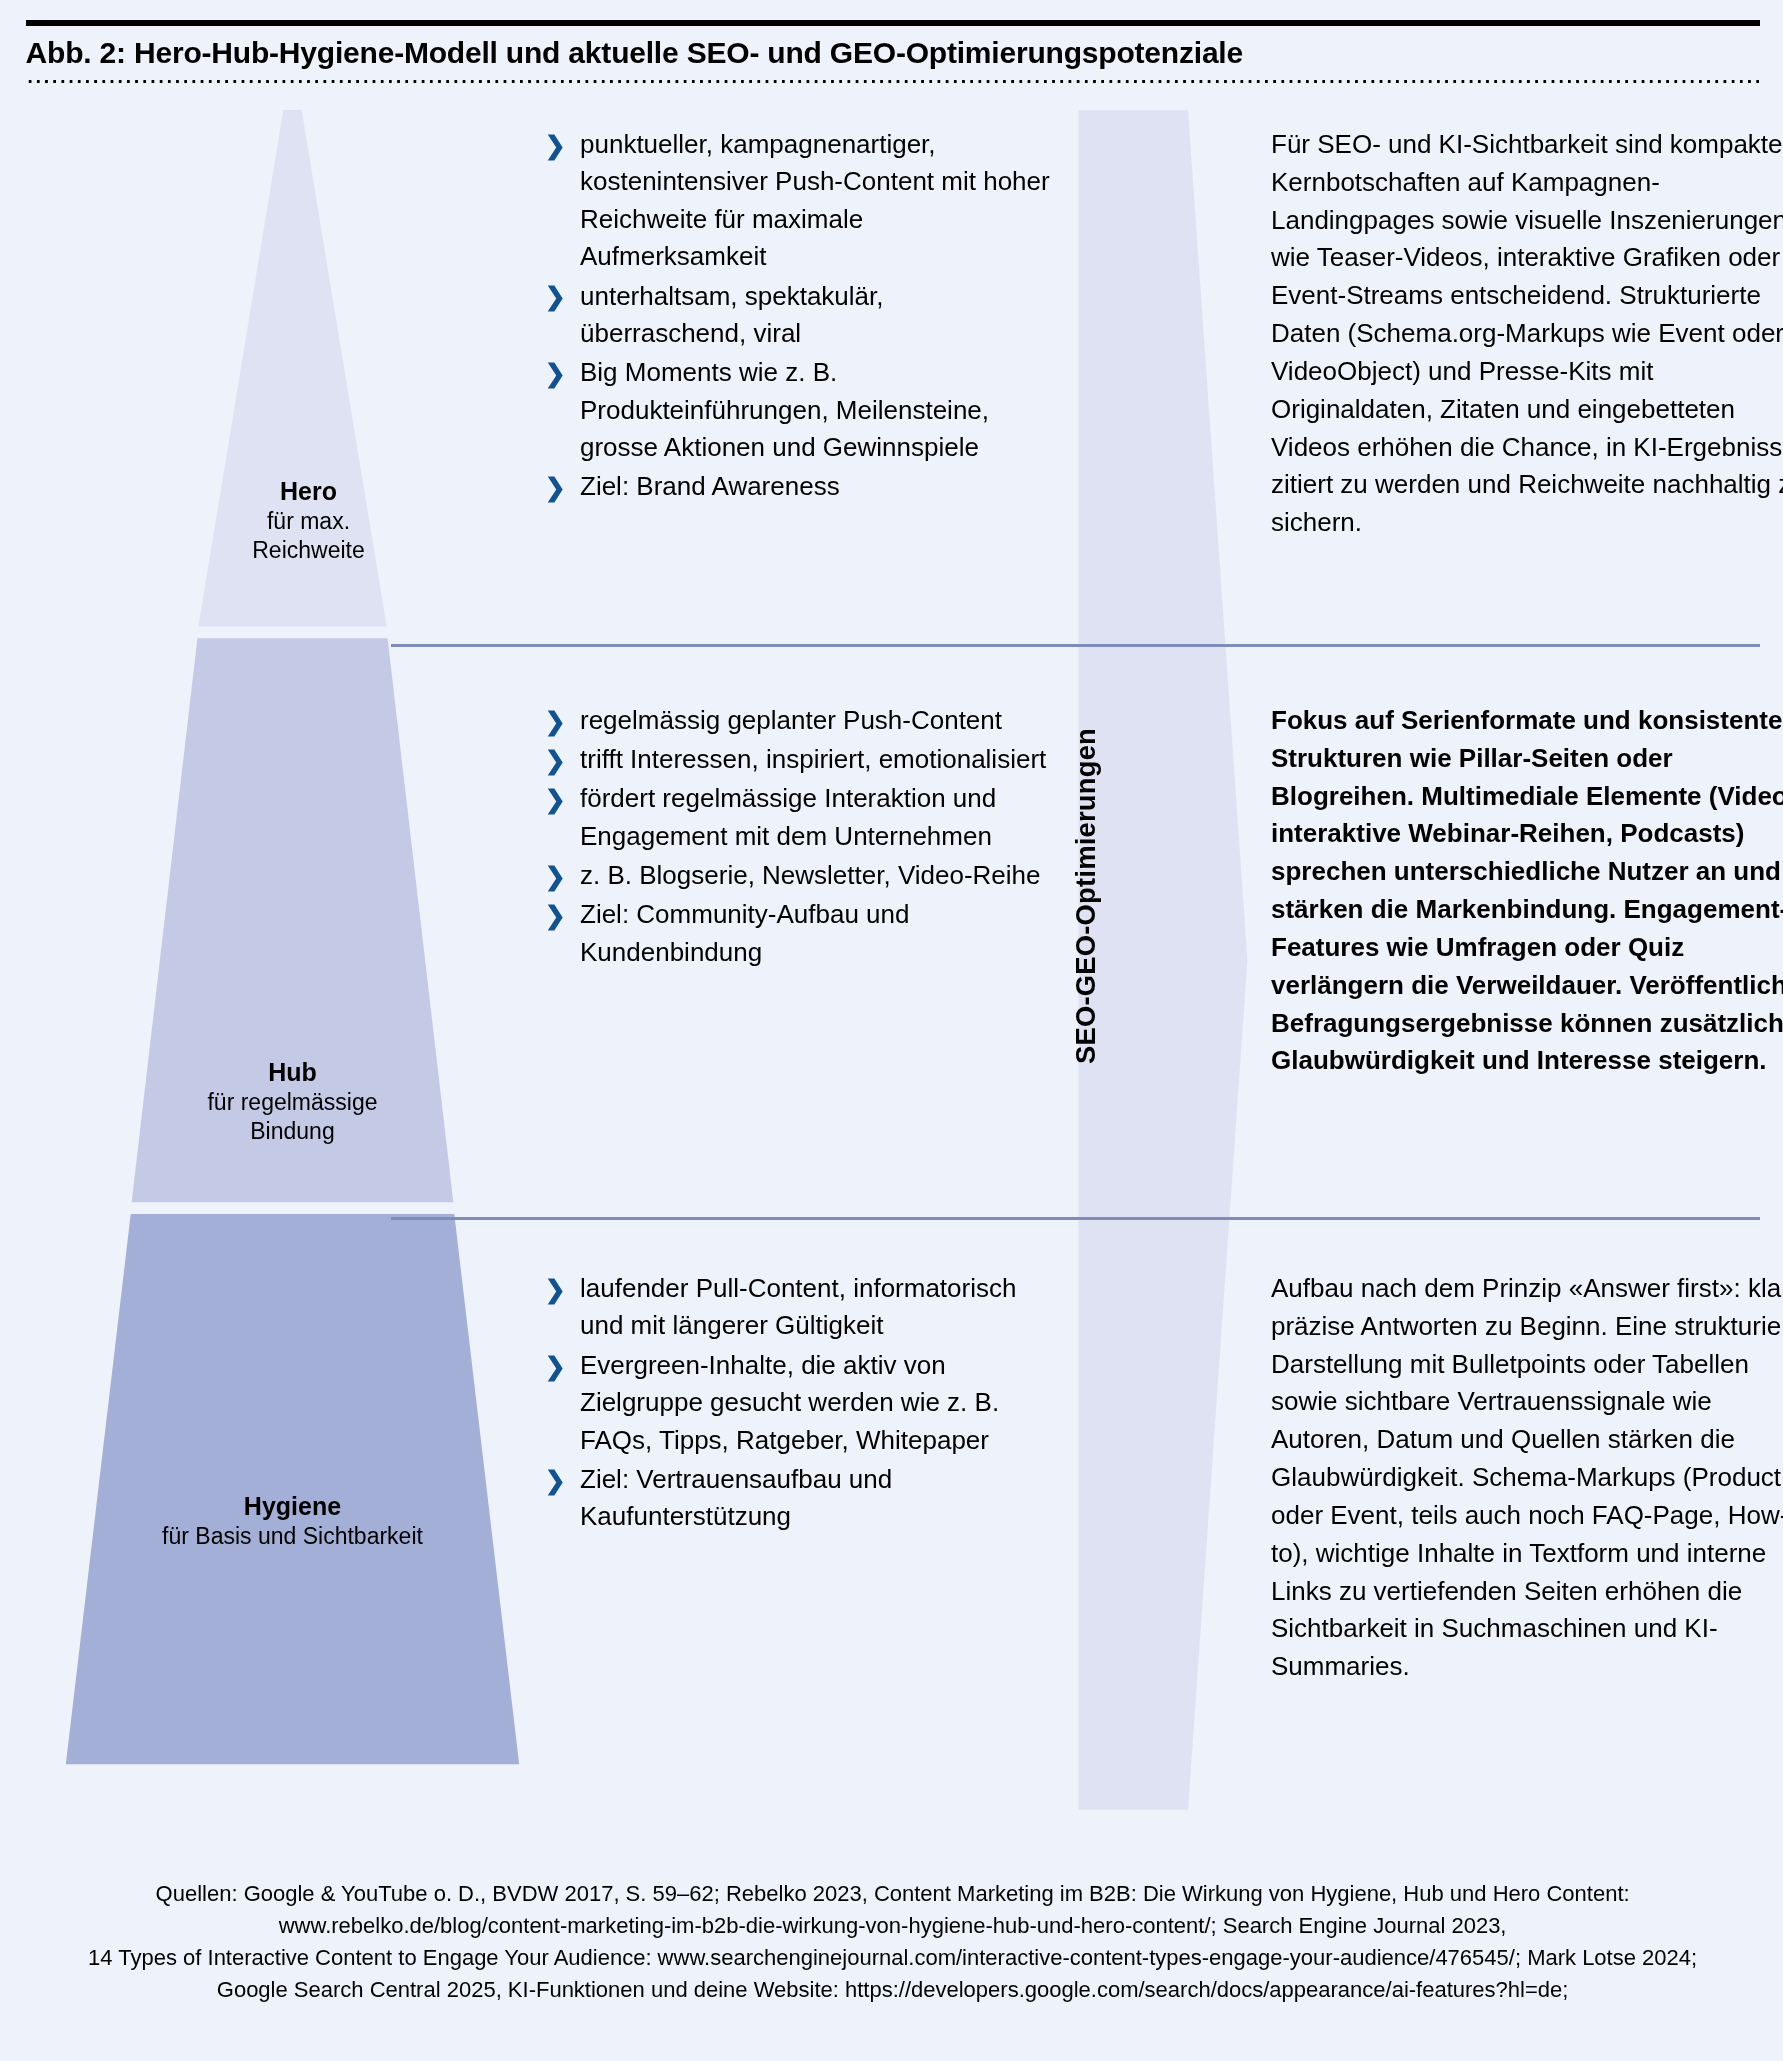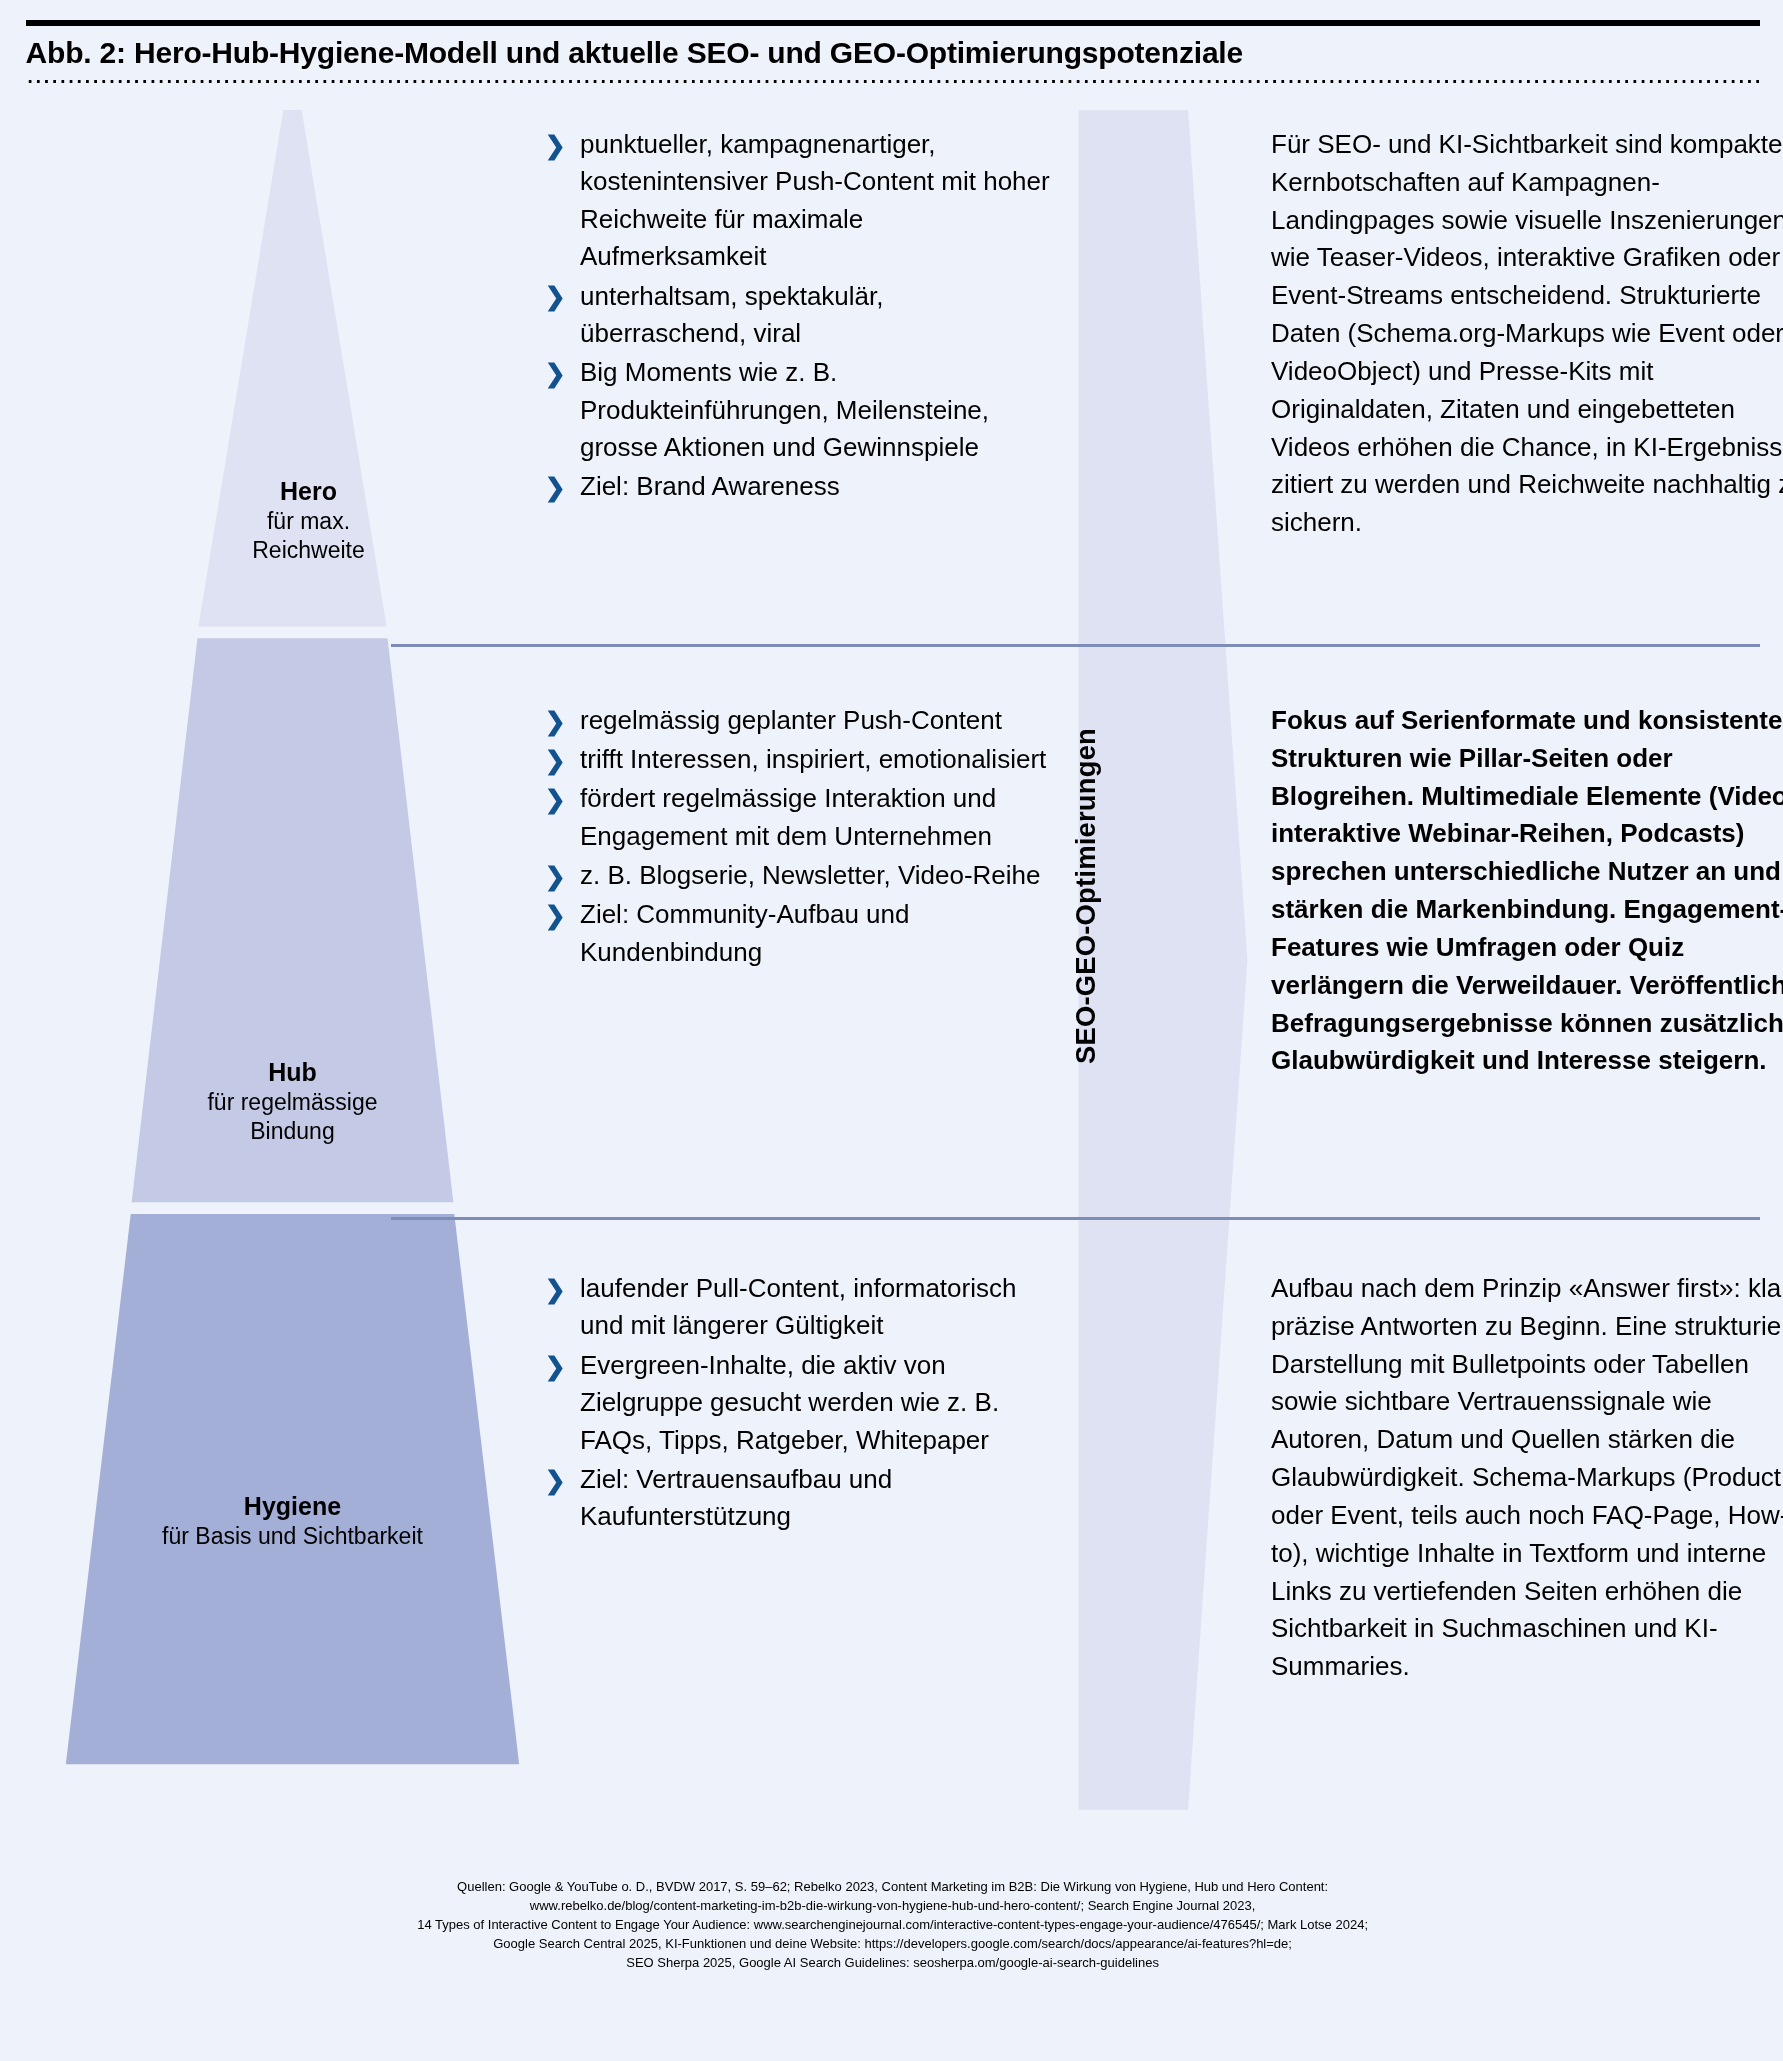--- a/index.html
+++ b/index.html
@@ -70,21 +70,21 @@
   
   .divider{
     position:absolute;height:2.7px;background:#7d8db8;
   }
   #div-1{left:391px;top:644px;width:1369px;}
   #div-2{left:391px;top:1217px;width:1369px;}
 
   
   .sources{
     position:absolute;left:25.6px;top:1878px;width:1734px;
-    text-align:center;font-size:13px;line-height:1.46;color:#000;
+    text-align:center;font-size:22px;line-height:1.46;color:#000;
   }
   .sources div{white-space:nowrap;}
 </style>
 </head>
 <body>
 
 <div class="header-rule"></div>
 <div class="fig-title">Abb. 2: Hero-Hub-Hygiene-Modell und aktuelle SEO- und GEO-Optimierungspotenziale</div>
 <div class="dotted-rule"></div>
 
@@ -162,15 +162,14 @@
 </div>
 <div class="col-right" style="top:1270px;">
   <p class="para">Aufbau nach dem Prinzip «Answer first»: klare, präzise Antworten zu Beginn. Eine strukturierte Darstellung mit Bulletpoints oder Tabellen sowie sichtbare Vertrauenssignale wie Autoren, Datum und Quellen stärken die Glaubwürdigkeit. Schema-Markups (Product oder Event, teils auch noch FAQ-Page, How-to), wichtige Inhalte in Textform und interne Links zu vertiefenden Seiten erhöhen die Sichtbarkeit in Suchmaschinen und KI-Summaries.</p>
 </div>
 
 <div class="sources">
   <div>Quellen: Google &amp; YouTube o. D., BVDW 2017, S. 59–62; Rebelko 2023, Content Marketing im B2B: Die Wirkung von Hygiene, Hub und Hero Content:</div>
   <div>www.rebelko.de/blog/content-marketing-im-b2b-die-wirkung-von-hygiene-hub-und-hero-content/; Search Engine Journal 2023,</div>
   <div>14 Types of Interactive Content to Engage Your Audience: www.searchenginejournal.com/interactive-content-types-engage-your-audience/476545/; Mark Lotse 2024;</div>
   <div>Google Search Central 2025, KI-Funktionen und deine Website: https://developers.google.com/search/docs/appearance/ai-features?hl=de;</div>
-  <div>SEO Sherpa 2025, Google AI Search Guidelines: seosherpa.om/google-ai-search-guidelines</div>
 </div>
 
 
 </body></html>

